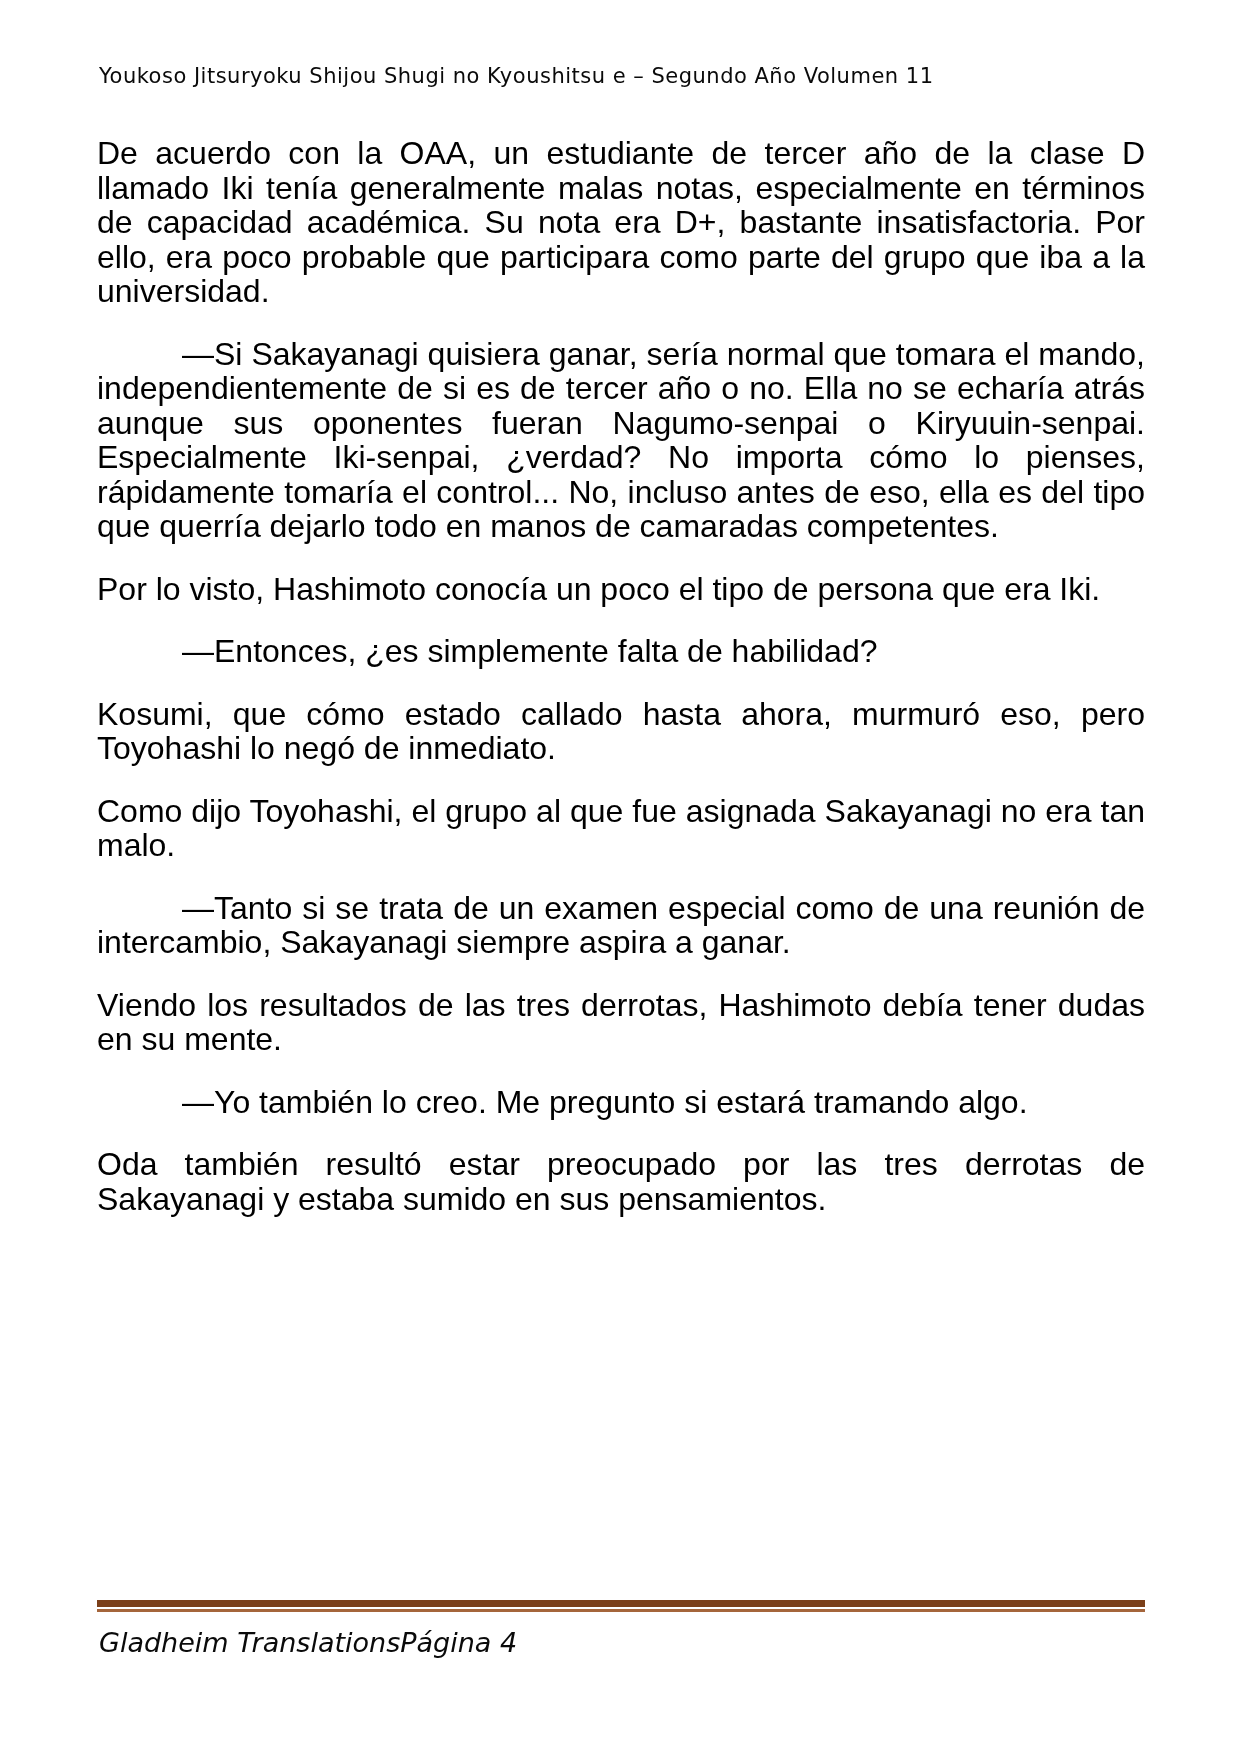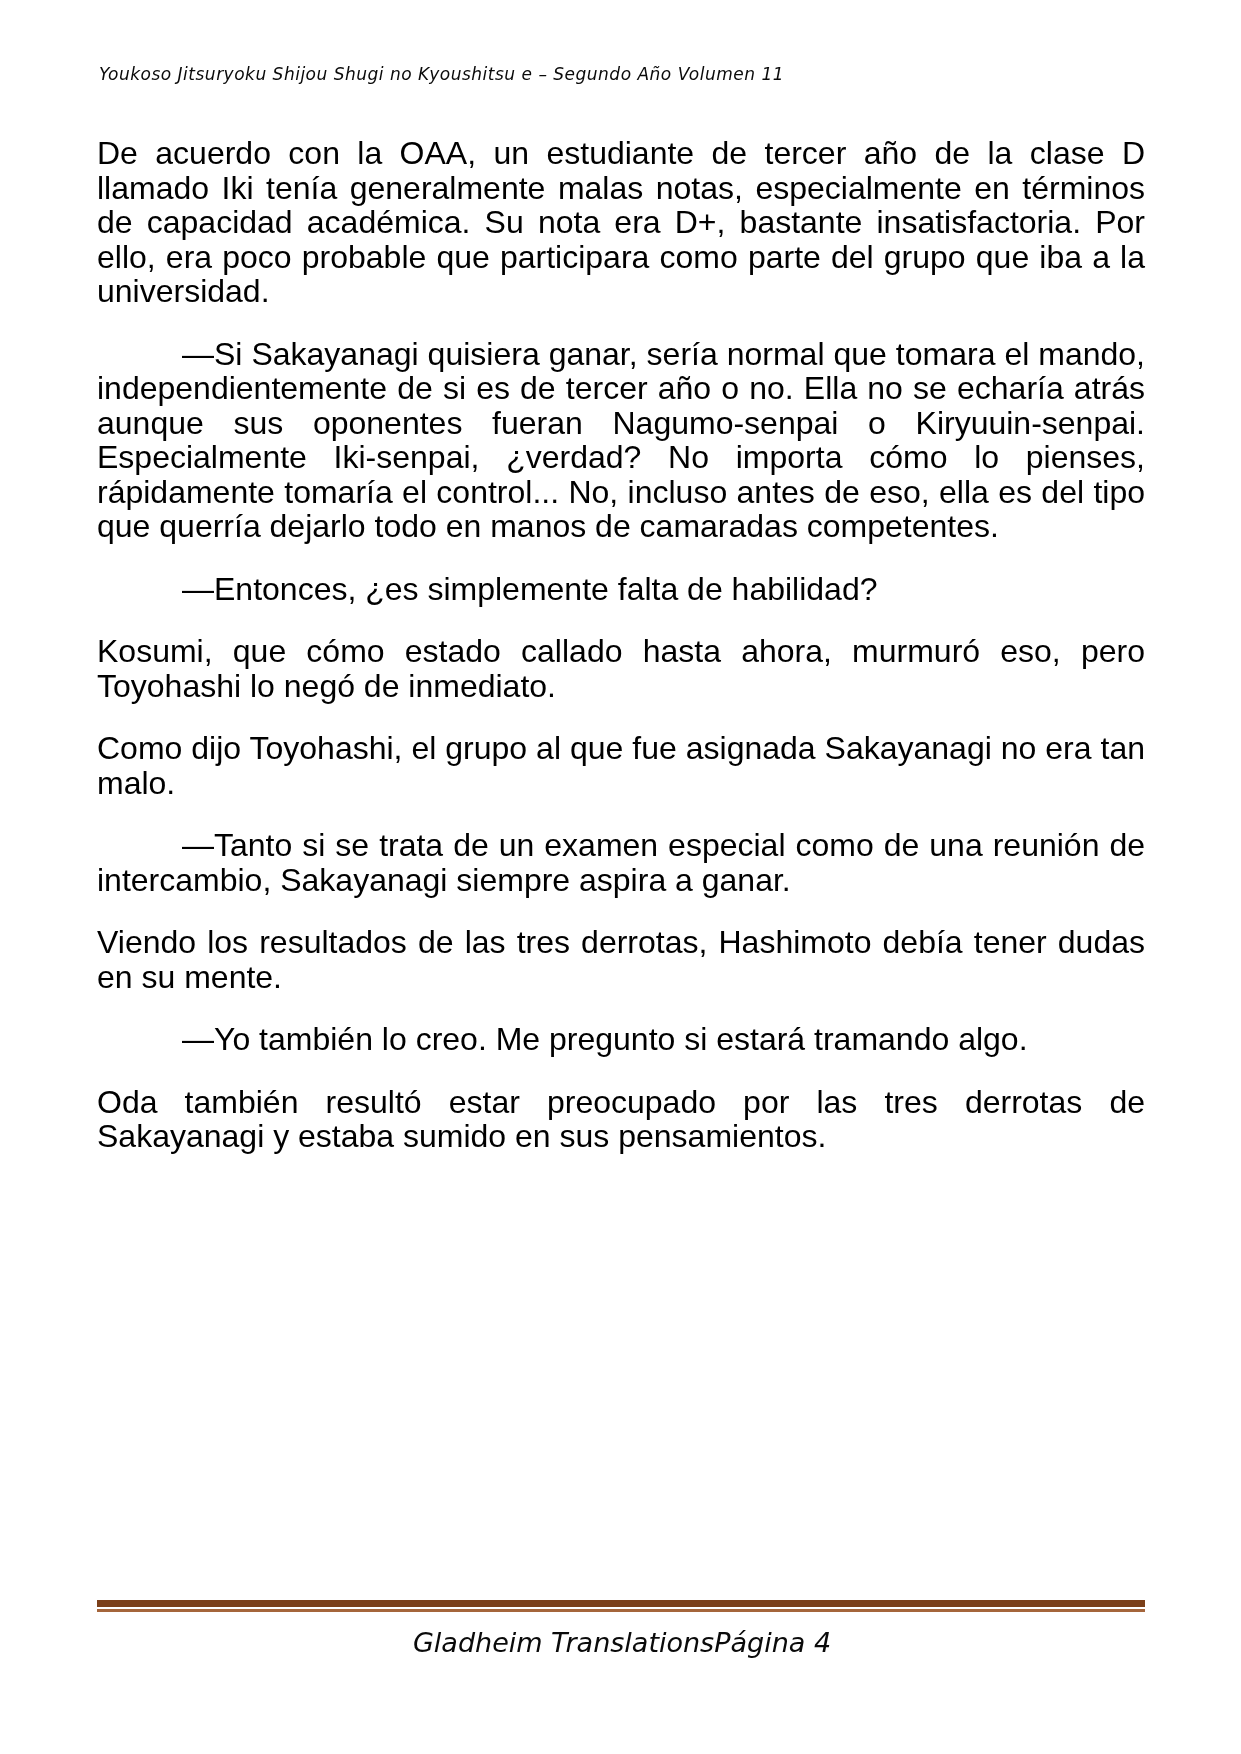--- a/index.html
+++ b/index.html
@@ -11,22 +11,21 @@
     color: #000000;
     font-family: "Liberation Sans", sans-serif;
     overflow: hidden;
   }
   .page-header {
     position: absolute;
     left: 99px;
     top: 64px;
     width: 1046px;
     font-family: "DejaVu Sans", sans-serif;
-    font-style: italic;
-    font-size: 17px;
+    font-size: 21px;
     letter-spacing: 0.5px;
     white-space: nowrap;
     color: #0a0a0a;
   }
   .content {
     position: absolute;
     left: 97px;
     top: 136px;
     width: 1048px;
   }
@@ -49,36 +48,37 @@
     background: #ffffff;
     border-top: 7px solid #7B3F19;
     border-bottom: 3px solid #A5653B;
   }
   .page-footer {
     position: absolute;
     left: 99px;
     top: 1627px;
     width: 1046px;
     display: flex;
-    justify-content: center;
+    justify-content: flex-start;
     align-items: baseline;
     font-family: "DejaVu Sans", sans-serif;
     font-style: italic;
     font-size: 27px;
     color: #0a0a0a;
   }
 </style>
 </head>
 <body>
 
 <div class="page-header">Youkoso Jitsuryoku Shijou Shugi no Kyoushitsu e – Segundo Año Volumen 11</div>
 
 <div class="content">
   <p>De acuerdo con la OAA, un estudiante de tercer año de la clase D llamado Iki tenía generalmente malas notas, especialmente en términos de capacidad académica. Su nota era D+, bastante insatisfactoria. Por ello, era poco probable que participara como parte del grupo que iba a la universidad.</p>
   <p class="dialogue">—Si Sakayanagi quisiera ganar, sería normal que tomara el mando, independientemente de si es de tercer año o no. Ella no se echaría atrás aunque sus oponentes fueran Nagumo-senpai o Kiryuuin-senpai. Especialmente Iki-senpai, ¿verdad? No importa cómo lo pienses, rápidamente tomaría el control... No, incluso antes de eso, ella es del tipo que querría dejarlo todo en manos de camaradas competentes.</p>
+  <p>Por lo visto, Hashimoto conocía un poco el tipo de persona que era Iki.</p>
   <p class="dialogue">—Entonces, ¿es simplemente falta de habilidad?</p>
   <p>Kosumi, que cómo estado callado hasta ahora, murmuró eso, pero Toyohashi lo negó de inmediato.</p>
   <p>Como dijo Toyohashi, el grupo al que fue asignada Sakayanagi no era tan malo.</p>
   <p class="dialogue">—Tanto si se trata de un examen especial como de una reunión de intercambio, Sakayanagi siempre aspira a ganar.</p>
   <p>Viendo los resultados de las tres derrotas, Hashimoto debía tener dudas en su mente.</p>
   <p class="dialogue">—Yo también lo creo. Me pregunto si estará tramando algo.</p>
   <p>Oda también resultó estar preocupado por las tres derrotas de Sakayanagi y estaba sumido en sus pensamientos.</p>
 </div>
 
 <div class="footer-rule"></div>

